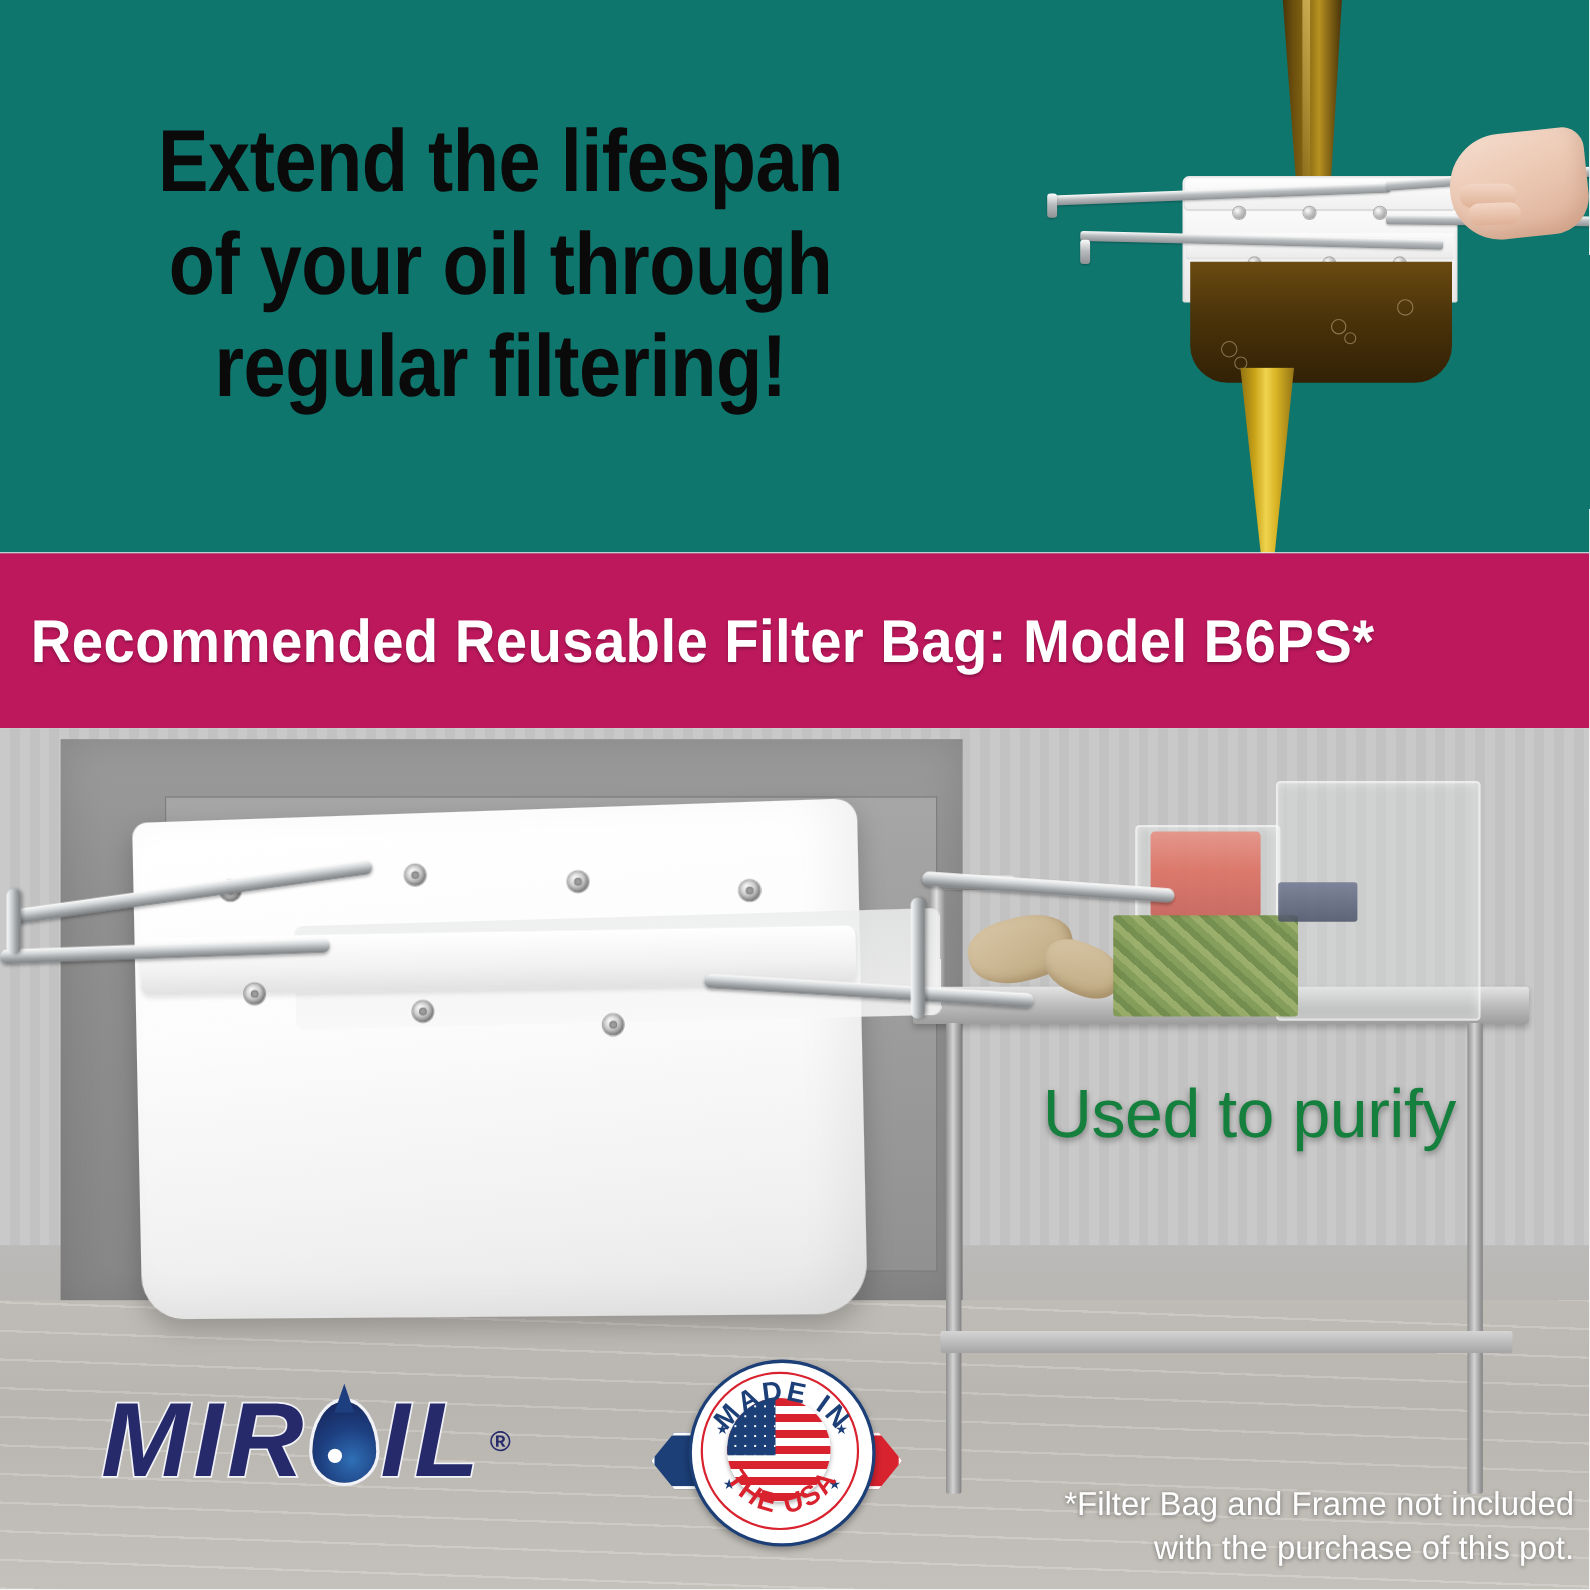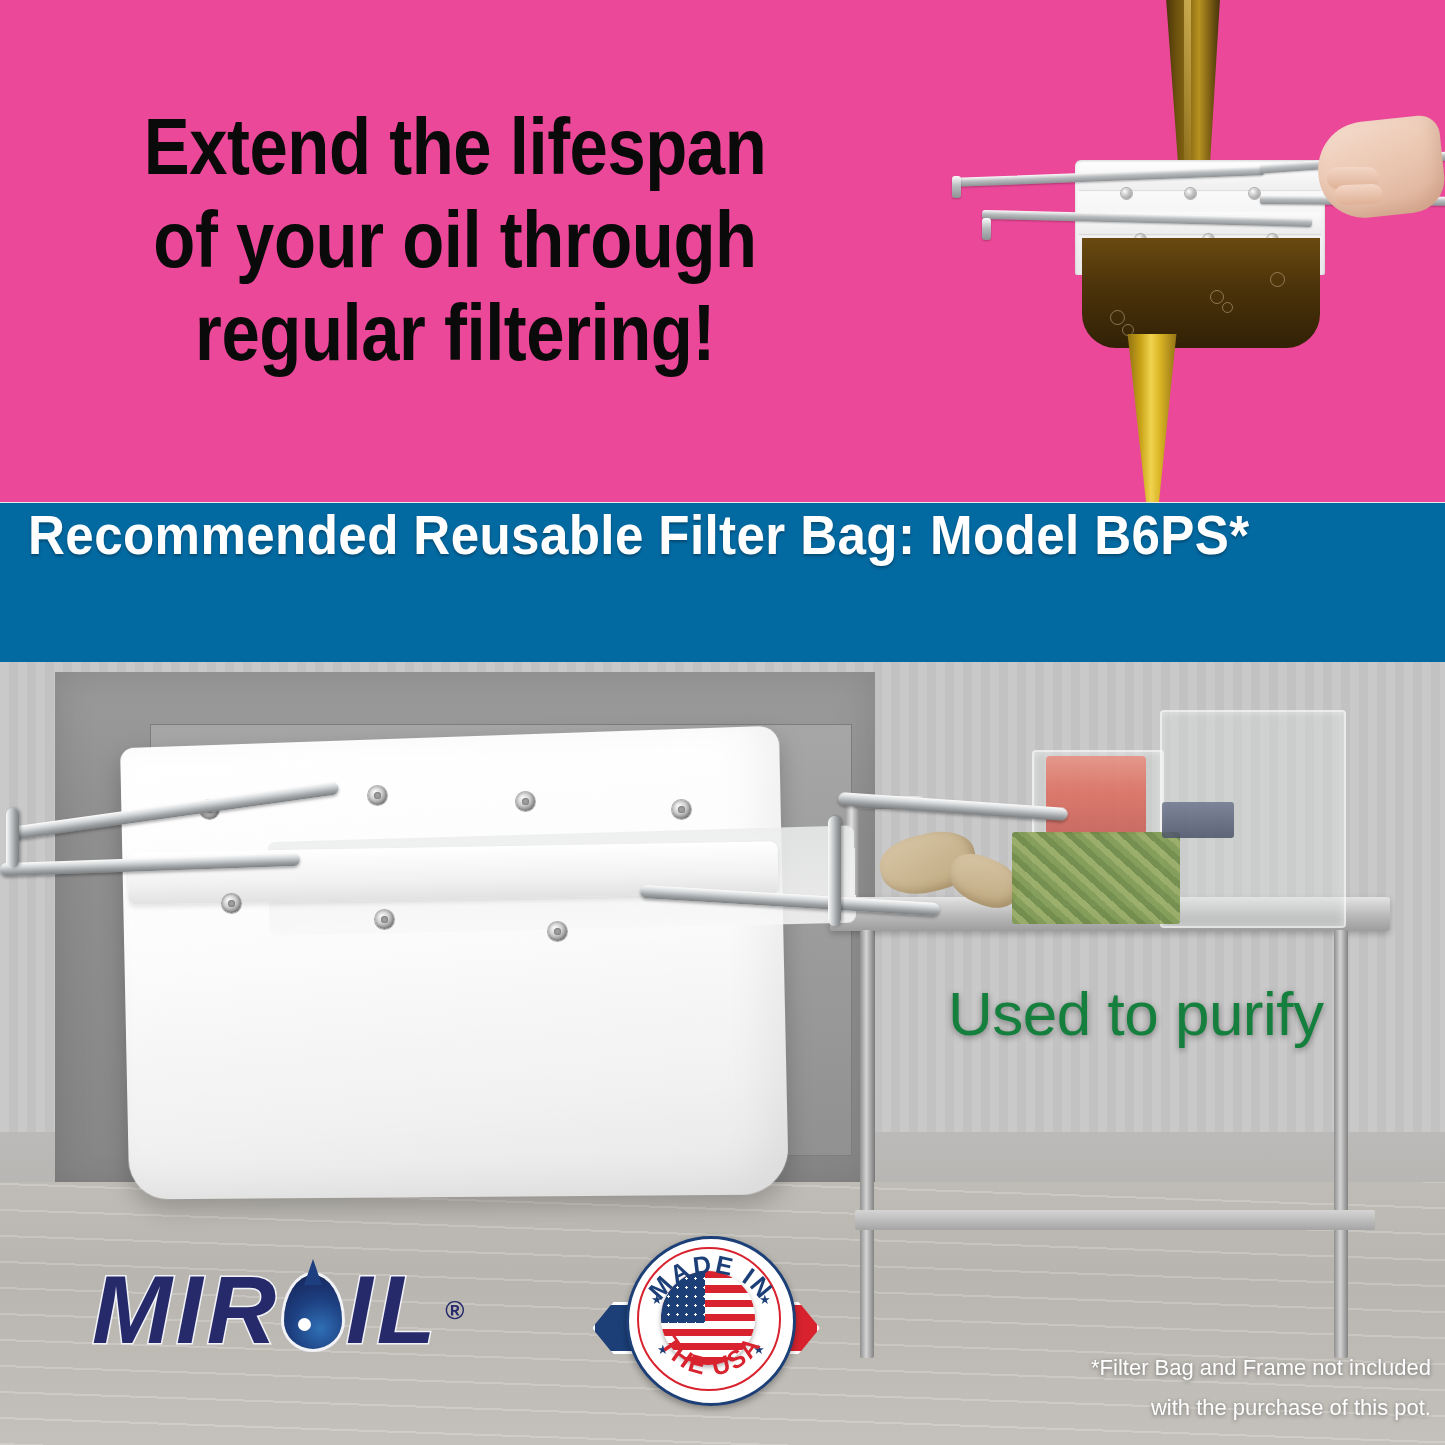--- a/index.html
+++ b/index.html
@@ -1,20 +1,20 @@
 <!DOCTYPE html>
 <html><head>
 <meta charset="utf-8">
 <style>
   html,body{margin:0;padding:0;background:#fff;}
   body{width:1445px;height:1445px;font-family:"Liberation Sans",sans-serif;overflow:hidden;}
   .page{position:relative;width:1445px;height:1445px;background:#fff;overflow:hidden;}
 
   
-  .top-panel{position:absolute;left:0;top:0;width:1445px;height:503px;background:#ec4899;overflow:hidden;}
+  .top-panel{position:absolute;left:0;top:0;width:1445px;height:503px;background:#0f766e;overflow:hidden;}
 
   .headline{position:absolute;left:40px;top:100px;width:830px;text-align:center;
     font-family:"Liberation Sans Narrow","Liberation Sans",sans-serif;
     font-weight:700;font-size:80px;line-height:93px;color:#0a0a0a;
     letter-spacing:-0.5px;transform:scaleX(.86);transform-origin:center top;}
   .headline div{white-space:nowrap;}
 
   
   .photo-top{position:absolute;left:930px;top:0;width:515px;height:503px;overflow:hidden;}
   .oil-in{position:absolute;left:232px;top:-6px;width:62px;height:205px;
@@ -42,21 +42,21 @@
   .frame-bar{position:absolute;background:linear-gradient(180deg,#fbfbfb,#b9bcbe 45%,#8e9294 100%);
     border-radius:3px;box-shadow:0 1px 2px rgba(0,0,0,.25);}
   .hand{position:absolute;left:388px;top:120px;width:125px;height:96px;
     background:linear-gradient(160deg,#f5ddcf 0%,#ecc9b4 45%,#dcae95 100%);
     border-radius:48px 20px 34px 46px;transform:rotate(-6deg);
     box-shadow:inset -6px -8px 14px rgba(160,110,80,.22);}
   .finger{position:absolute;background:linear-gradient(180deg,#f3d6c6,#dfb196);border-radius:14px;}
 
   
   .banner{position:absolute;left:0;top:503px;width:1445px;height:159px;
-    background:#0369a1;display:flex;align-items:flex-start;}
+    background:#be185d;display:flex;align-items:center;}
   .banner-text{margin-left:28px;color:#ffffff;
     font-family:"Liberation Sans Narrow","Liberation Sans",sans-serif;
     font-weight:700;font-size:55px;letter-spacing:.4px;white-space:nowrap;
     transform:scaleX(.93);transform-origin:left center;
     text-shadow:0 2px 3px rgba(0,0,0,.30);}
 
   
   .photo-main{position:absolute;left:0;top:662px;width:1445px;height:783px;overflow:hidden;
     background:linear-gradient(180deg,#cdcdcd 0%,#c4c4c4 40%,#b7b5b2 70%,#c9c6c2 100%);}
   .wall{position:absolute;left:0;top:0;width:1445px;height:470px;
@@ -128,21 +128,21 @@
     box-shadow:2px 0 3px rgba(0,0,0,.28);}
 
   
   .purify{position:absolute;left:948px;top:975px;width:470px;
     color:#15803d;font-family:"Liberation Sans",sans-serif;font-weight:400;
     font-size:62px;line-height:77px;letter-spacing:-.5px;
     text-shadow:0 2px 6px rgba(0,0,0,.38);}
   .purify div{white-space:nowrap;}
   .footnote{position:absolute;right:14px;top:1348px;width:560px;text-align:right;
     color:#ffffff;font-family:"Liberation Sans",sans-serif;font-weight:400;
-    font-size:22px;line-height:40px;text-shadow:0 1px 4px rgba(0,0,0,.45);}
+    font-size:30px;line-height:40px;text-shadow:0 1px 4px rgba(0,0,0,.45);}
   .footnote div{white-space:nowrap;}
 
   
   .logo{position:absolute;left:92px;top:1255px;height:110px;display:flex;align-items:center;}
   .logo-word{font-family:"Liberation Sans Narrow","Liberation Sans",sans-serif;
     font-weight:700;font-style:italic;font-size:96px;line-height:96px;color:#262a6b;
     letter-spacing:4px;-webkit-text-stroke:3px #f2f3f8;paint-order:stroke fill;}
   .logo-word .pre,.logo-word .post{display:inline-block;}
   .drop{position:relative;display:inline-block;width:58px;height:74px;margin:0 4px -6px 4px;
     background:radial-gradient(circle at 62% 72%,#2f6fb5 0%,#1d3f80 45%,#151f52 100%);

